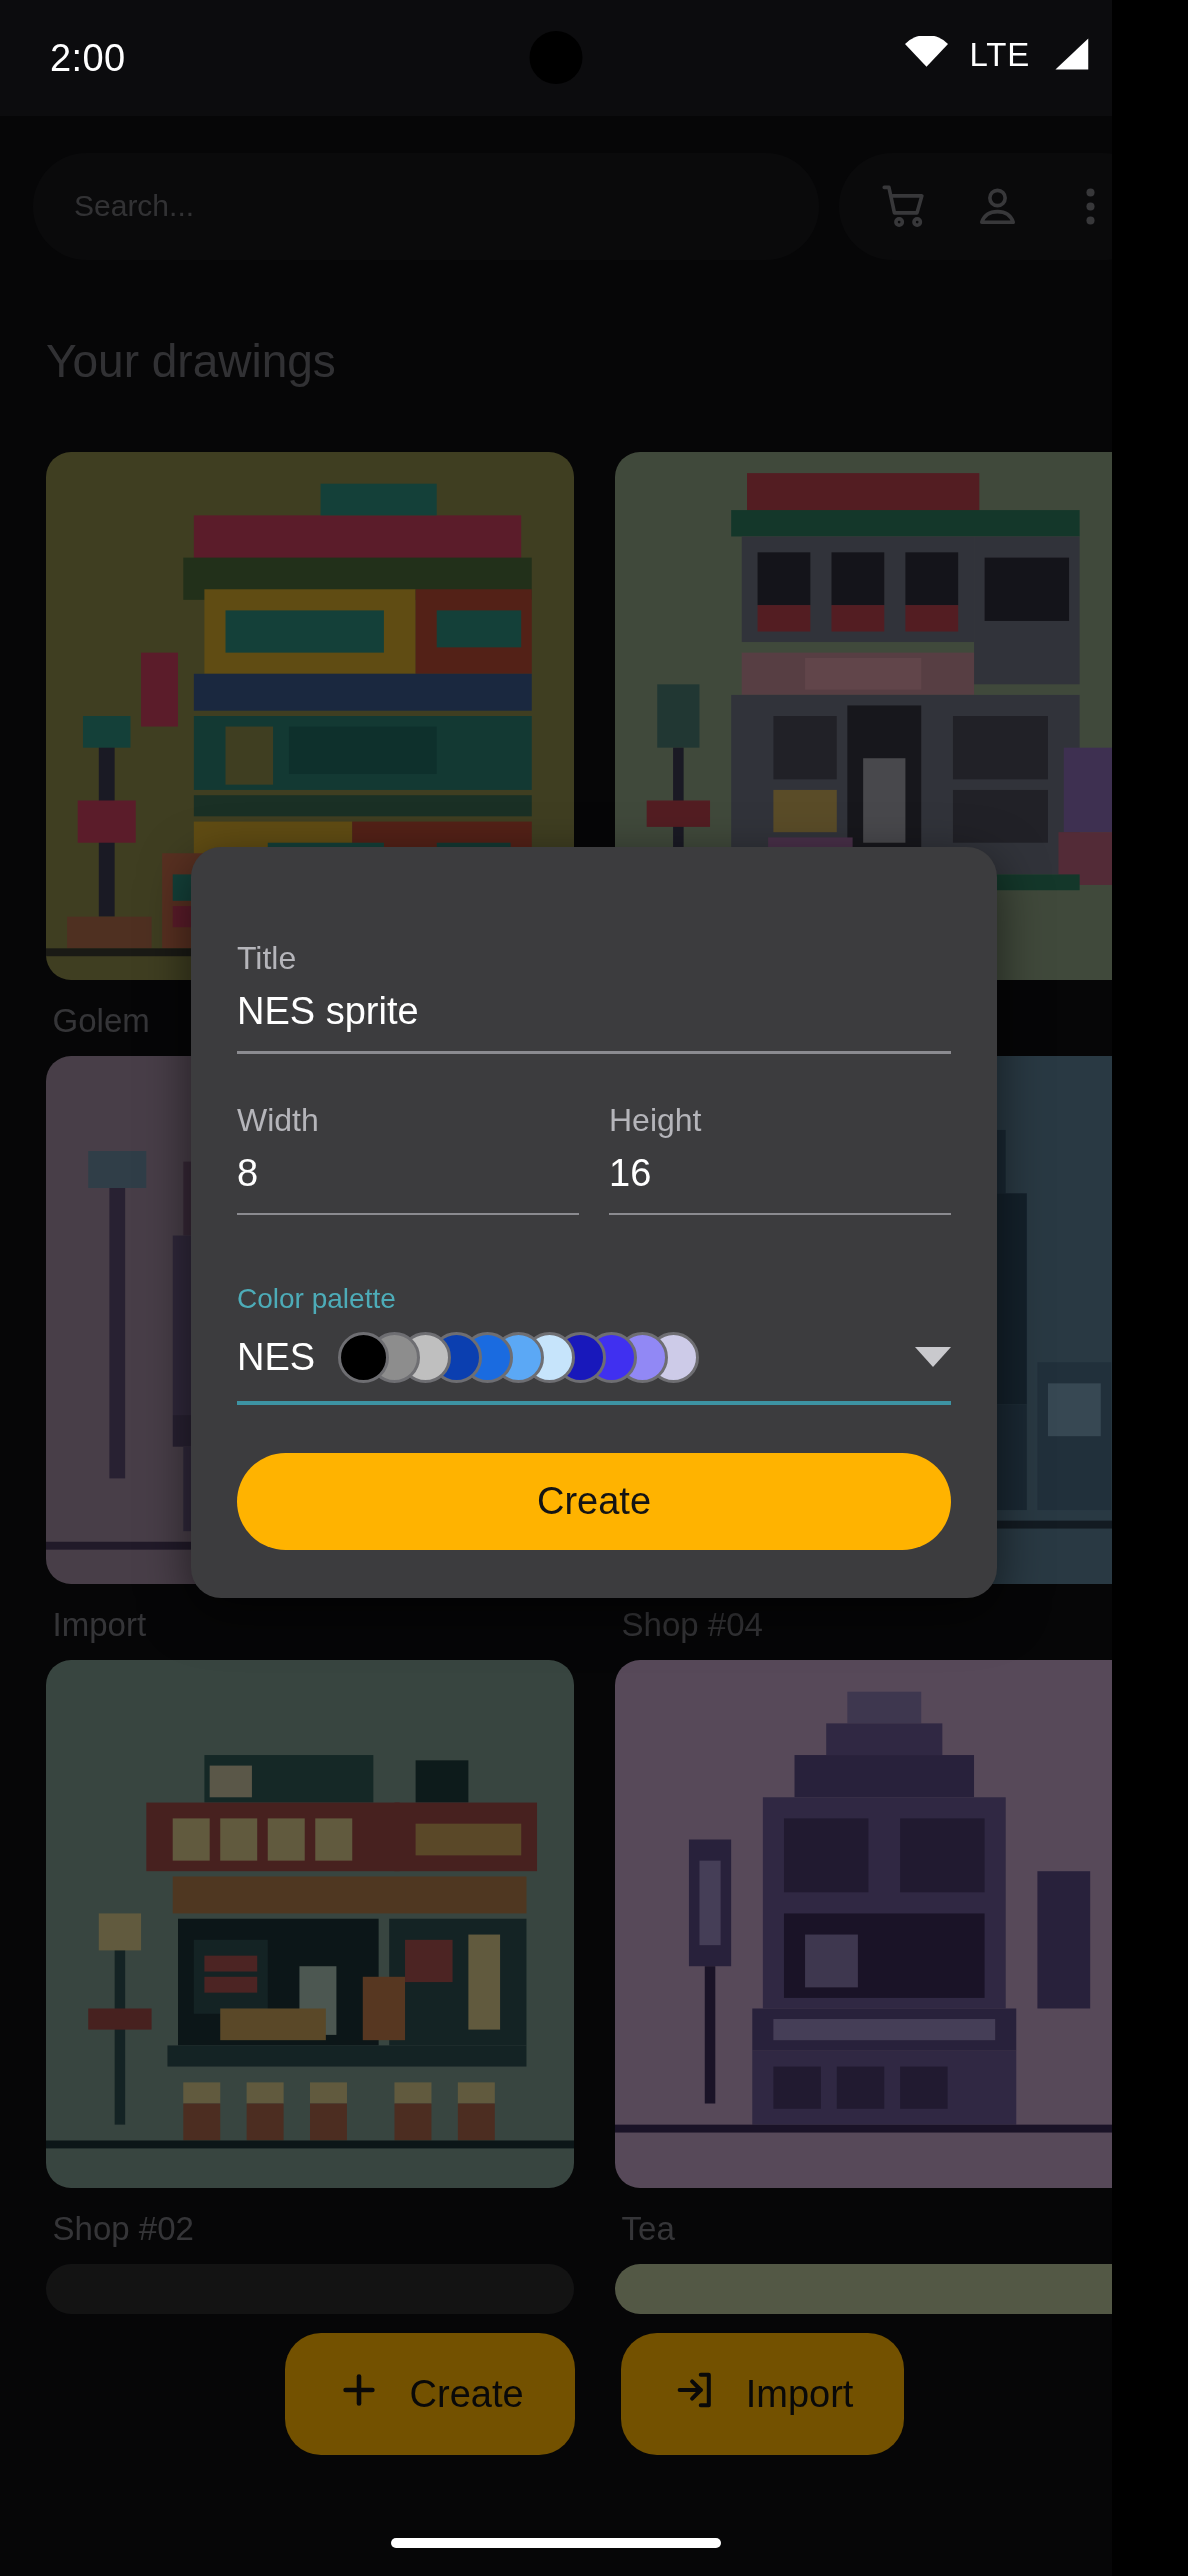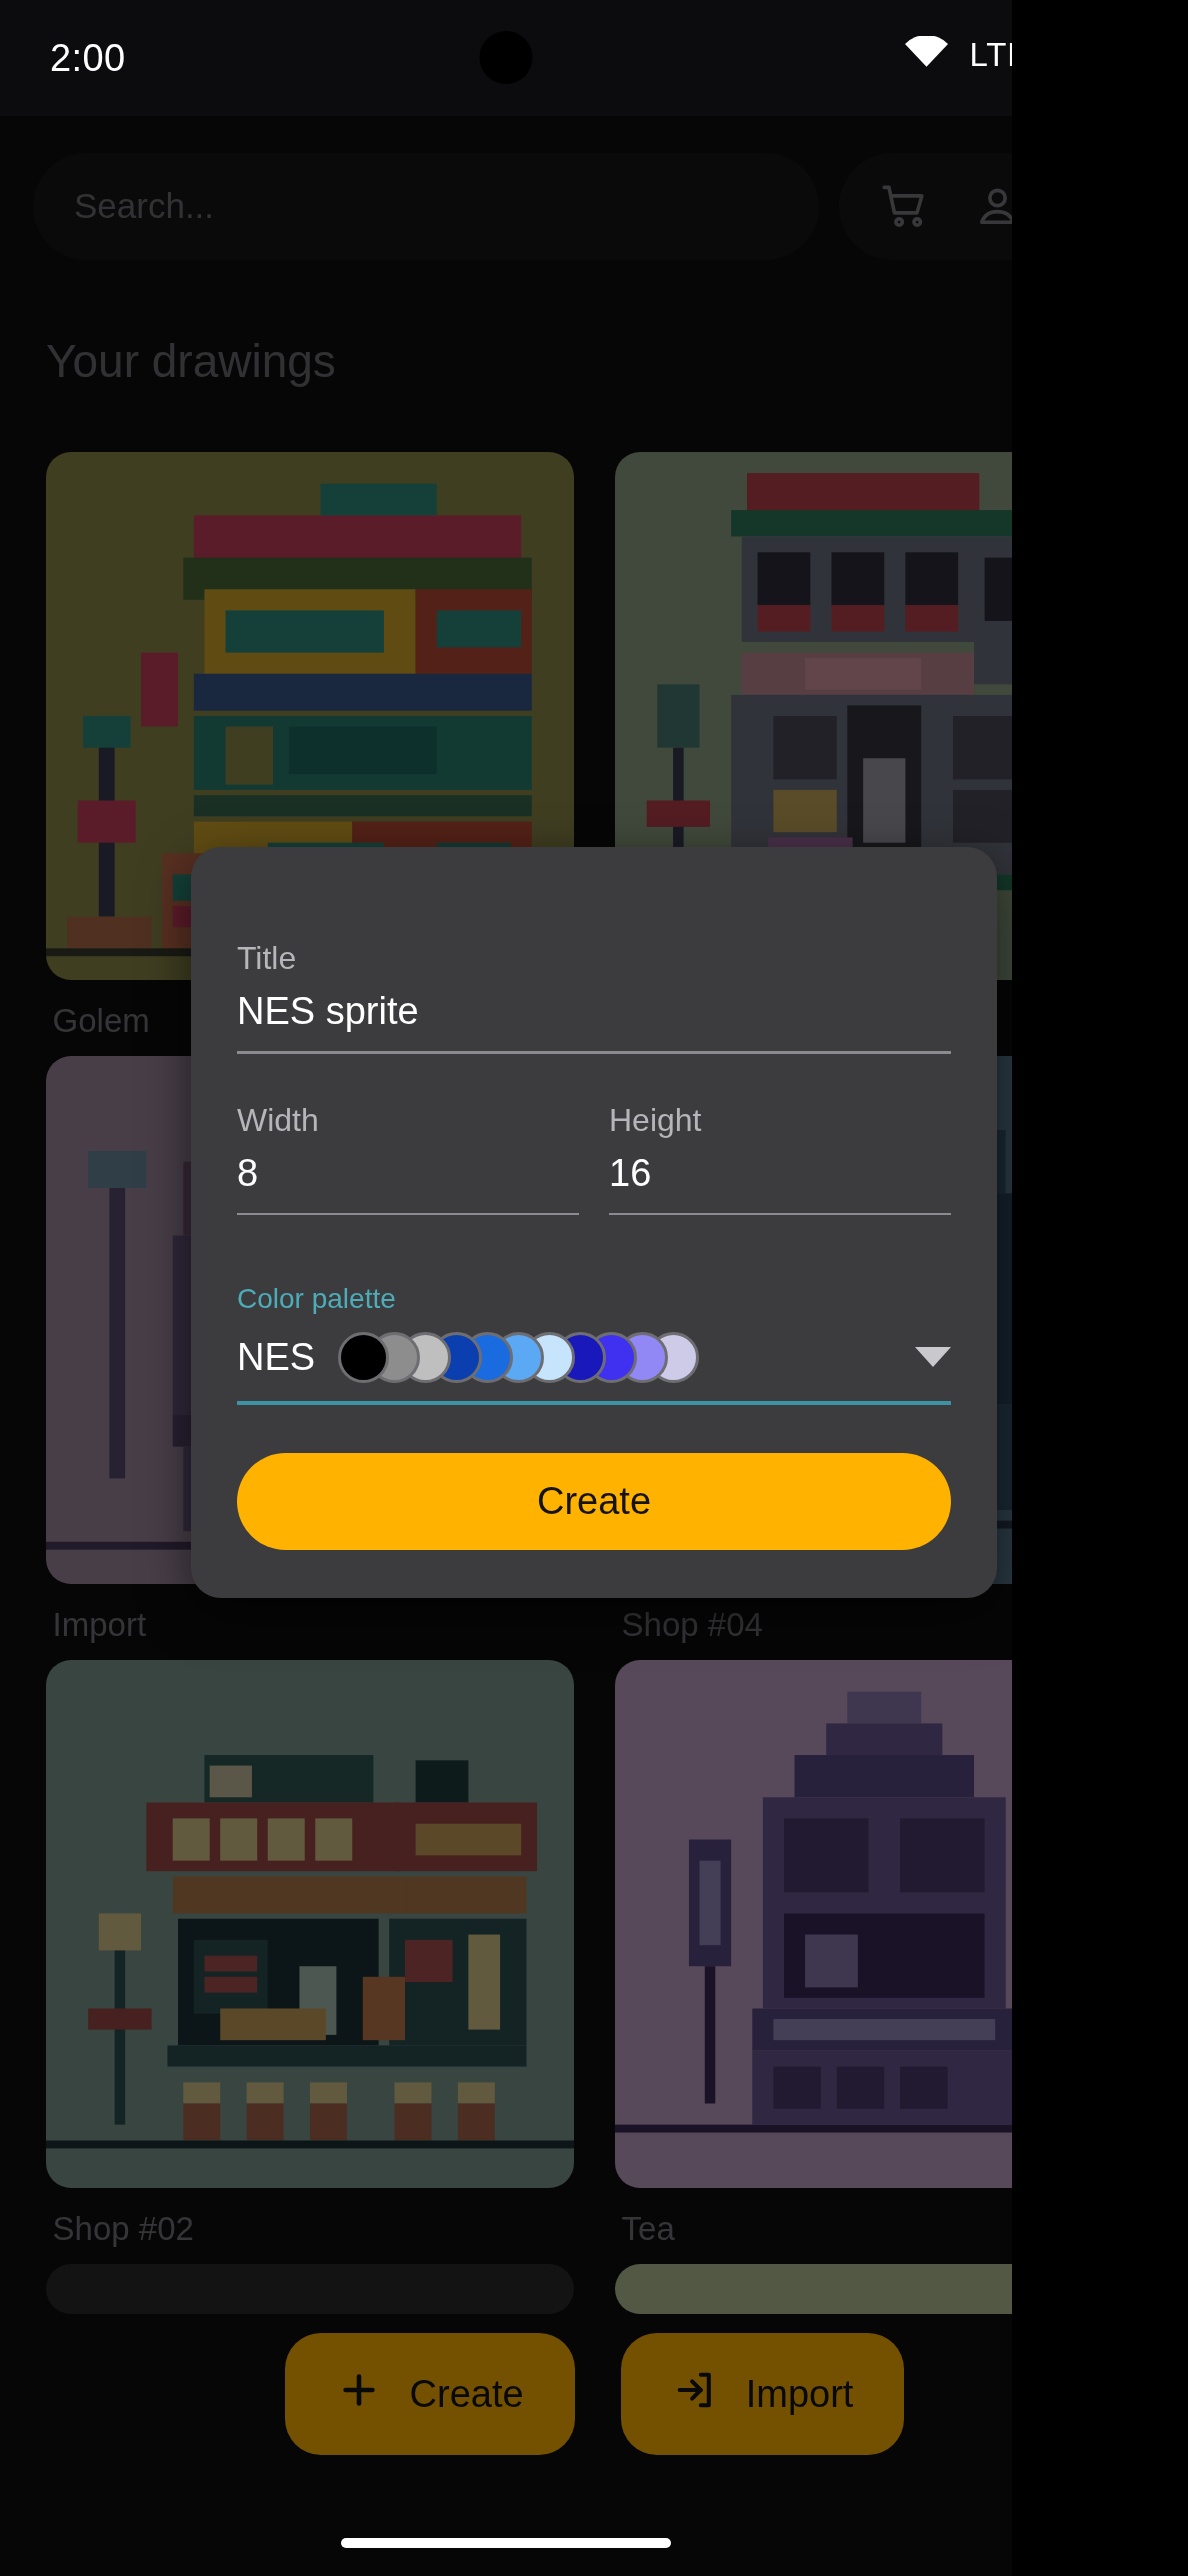--- a/index.html
+++ b/index.html
@@ -7,21 +7,21 @@
   html, body {
     width: 1189px;
     height: 2576px;
     background: #000000;
     font-family: "Liberation Sans", sans-serif;
     overflow: hidden;
   }
 
   #screen {
     position: relative;
-    width: 1012px;
+    width: 1112px;
     height: 2576px;
     background: #0e0e10;
     overflow: hidden;
   }
 
   
   .status-bar {
     position: absolute;
     top: 0; left: 0;
     width: 1189px;
@@ -81,21 +81,21 @@
     border-radius: 58px;
     display: flex;
     align-items: center;
     padding: 0 41px;
   }
   .search-pill input {
     background: transparent;
     border: none;
     outline: none;
     color: #6f6f74;
-    font-size: 35px;
+    font-size: 30px;
     font-family: "Liberation Sans", sans-serif;
     width: 100%;
   }
   .search-pill input::placeholder { color: #6f6f74; }
 
   .action-group {
     height: 107px;
     background: #17171a;
     border-radius: 58px;
     display: flex;

